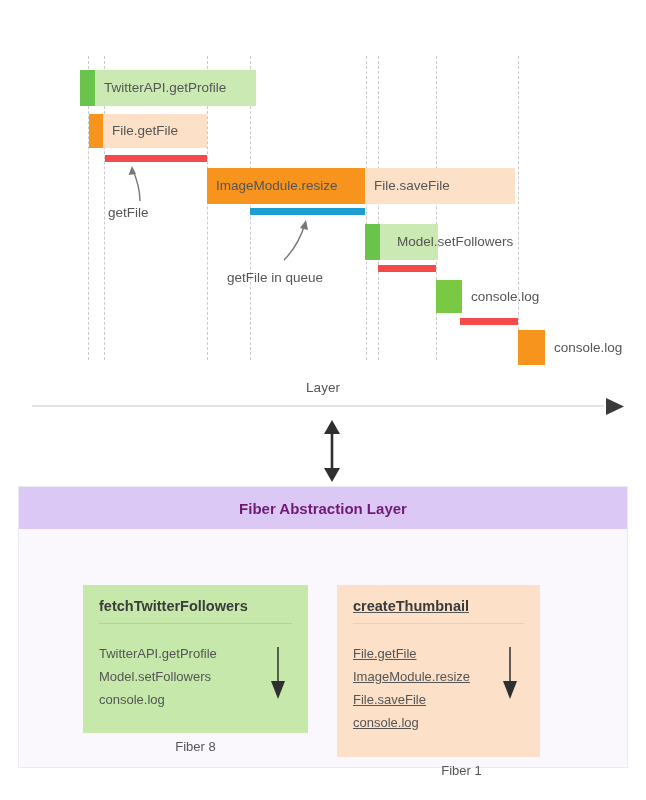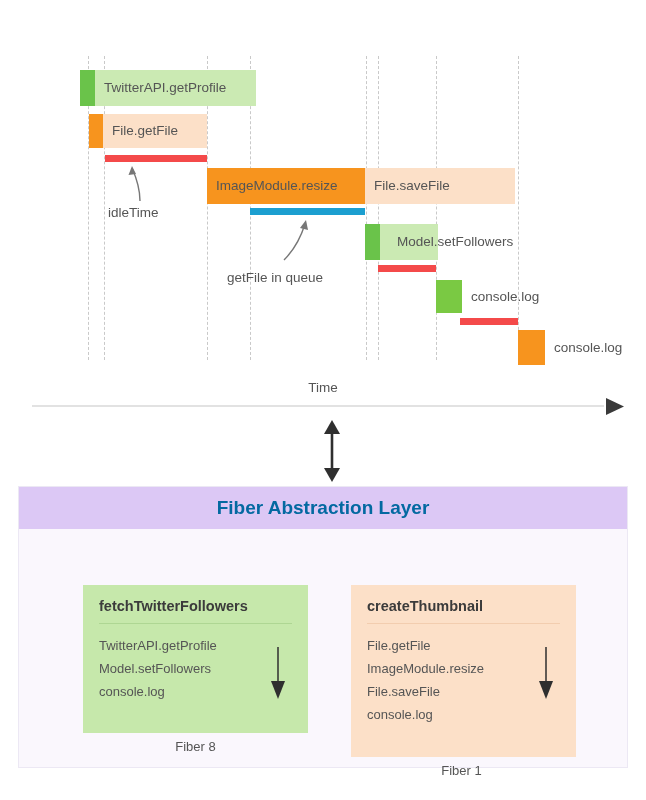--- a/index.html
+++ b/index.html
@@ -126,43 +126,43 @@
     box-sizing: border-box;
   }
   #fiber-header {
     height: 42px;
     background: #dcc8f5;
     display: flex;
     align-items: center;
     justify-content: center;
   }
   #fiber-header-title {
-    font-size: 19px;
+    font-size: 15px;
     font-weight: bold;
-    color: #0369a1;
+    color: #701a75;
   }
   #fiber-body {
     position: relative;
     height: 240px;
   }
 
   .fiber-card {
     position: absolute;
     box-sizing: border-box;
     padding: 13px 16px 14px 16px;
   }
   .fiber-card.green-card { background: #c6e8ab; }
   .fiber-card.orange-card { background: #fce0c8; }
 
   .fiber-title {
     font-size: 14.5px;
     font-weight: bold;
     color: #3b3b3b;
     padding-bottom: 9px;
-    margin-bottom: 10px;
+    margin-bottom: 18px;
   }
   .green-card .fiber-title { border-bottom: 1px solid #aed693; }
   .orange-card .fiber-title { border-bottom: 1px solid #f2cdaf; }
 
   .fiber-steps {
     list-style: none;
     margin: 0;
     padding: 0;
   }
   .fiber-steps li {
@@ -239,29 +239,29 @@
   <div class="marker-bar marker-red" style="left:460px; top:318px; width:58px;"></div>
 
   <div class="task-bar" style="left:518px; top:330px; width:27px; height:35px; background:#f7941e;">
     <span class="bar-label outside">console.log</span>
   </div>
 
   <svg class="anno-arrow" style="left:120px; top:163px;" width="30" height="40" viewBox="0 0 30 40">
     <path d="M20 38 C 20 25, 16 14, 12 5" stroke="#777777" stroke-width="1.4" fill="none"></path>
     <path d="M12 3 L 8.5 12 L 16 11 Z" fill="#777777"></path>
   </svg>
-  <div class="anno-label" style="left:108px; top:205px;">idleTime</div>
+  <div class="anno-label" style="left:108px; top:205px;">getFile</div>
 
   <svg class="anno-arrow" style="left:280px; top:216px;" width="40" height="46" viewBox="0 0 40 46">
     <path d="M4 44 C 12 36, 20 24, 25 8" stroke="#777777" stroke-width="1.4" fill="none"></path>
     <path d="M26 4 L 20 12 L 28 14 Z" fill="#777777"></path>
   </svg>
   <div class="anno-label" style="left:227px; top:270px;">getFile in queue</div>
 
-  <div id="time-caption">Time</div>
+  <div id="time-caption">Layer</div>
   <svg id="time-axis" viewBox="0 0 596 22">
     <line x1="0" y1="8" x2="572" y2="8" stroke="#d8d8d8" stroke-width="1.6"></line>
     <path d="M574 0 L 592 8.5 L 574 17 Z" fill="#3a3a3a"></path>
   </svg>
 </div>
 
 <svg id="connector" viewBox="0 0 40 62">
   <line x1="20" y1="10" x2="20" y2="52" stroke="#2f2f2f" stroke-width="2.6"></line>
   <path d="M20 0 L 12 14 L 28 14 Z" fill="#2f2f2f"></path>
   <path d="M20 62 L 12 48 L 28 48 Z" fill="#2f2f2f"></path>
@@ -281,21 +281,21 @@
         <li>Model.setFollowers</li>
         <li>console.log</li>
       </ul>
       <svg class="flow-arrow" style="top:62px;" width="16" height="54" viewBox="0 0 16 54">
         <line x1="8" y1="0" x2="8" y2="38" stroke="#2f2f2f" stroke-width="1.5"></line>
         <path d="M8 52 L 1 34 L 15 34 Z" fill="#2f2f2f"></path>
       </svg>
     </div>
     <div class="fiber-caption" style="left:64px; top:210px; width:225px;">Fiber 8</div>
 
-    <div class="fiber-card orange-card" style="left:332px; top:56px; width:225px; height:172px;">
+    <div class="fiber-card orange-card" style="left:318px; top:56px; width:203px; height:172px;text-decoration:underline;">
       <div class="fiber-title">createThumbnail</div>
       <ul class="fiber-steps">
         <li>File.getFile</li>
         <li>ImageModule.resize</li>
         <li>File.saveFile</li>
         <li>console.log</li>
       </ul>
       <svg class="flow-arrow" style="top:62px;" width="16" height="54" viewBox="0 0 16 54">
         <line x1="8" y1="0" x2="8" y2="38" stroke="#2f2f2f" stroke-width="1.5"></line>
         <path d="M8 52 L 1 34 L 15 34 Z" fill="#2f2f2f"></path>

